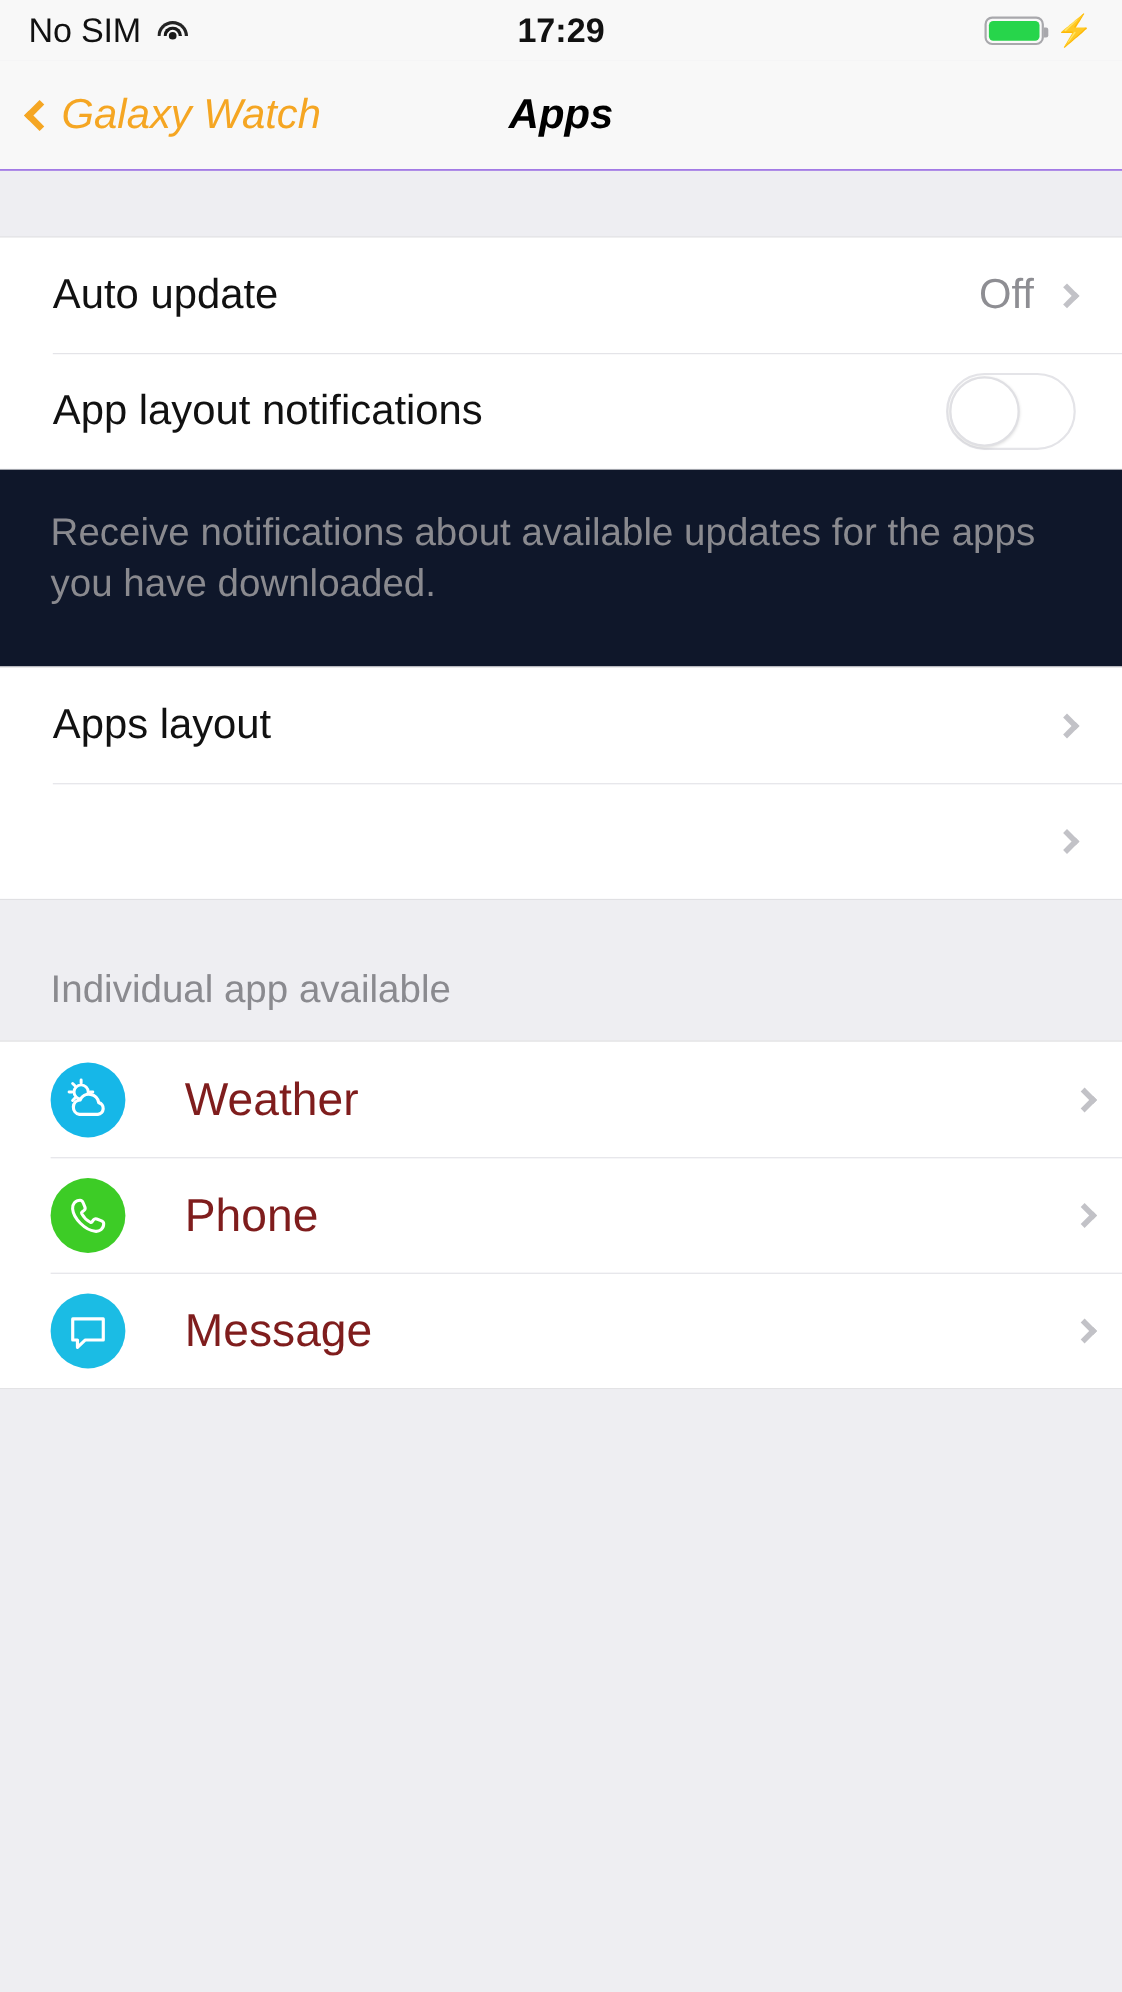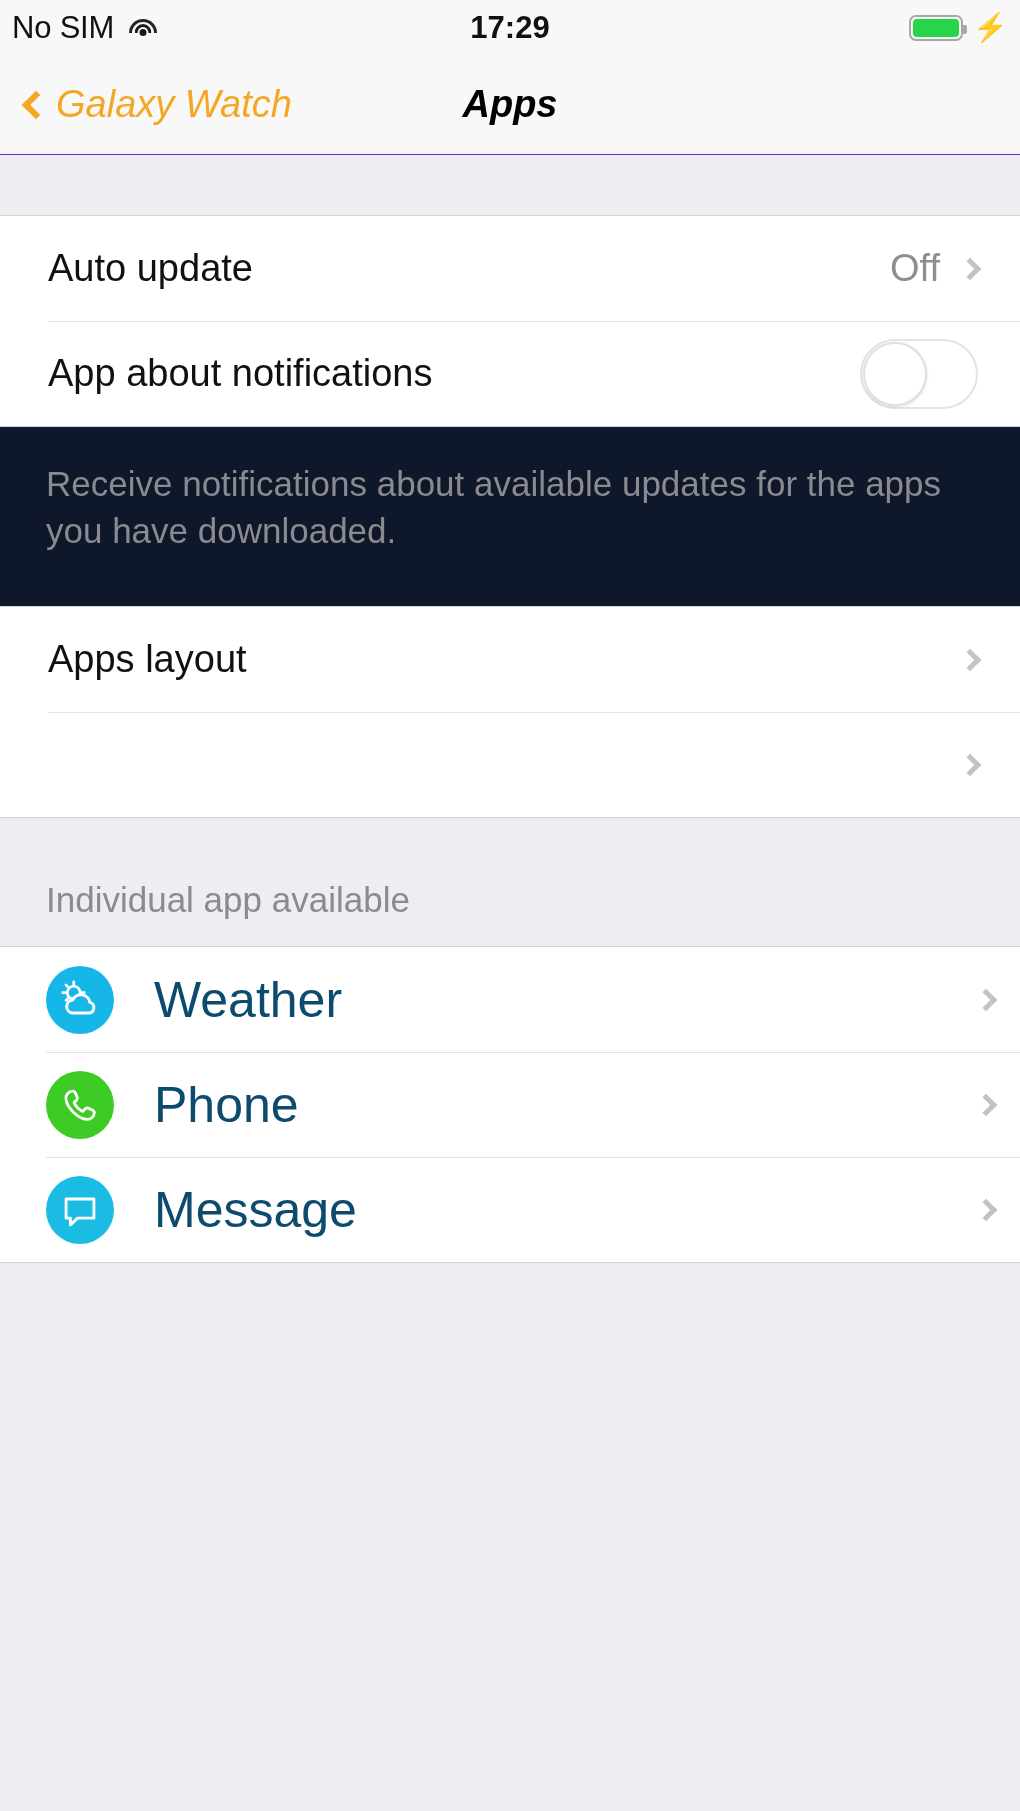--- a/index.html
+++ b/index.html
@@ -9,21 +9,21 @@
     font-family:"Liberation Sans", sans-serif;
     -webkit-font-smoothing:antialiased;
     overflow:hidden;
   }
 
   
   .statusbar{
     height:55px; width:100%;
     background:#f8f8f8;
     display:flex; align-items:center;
-    padding:0 12px;
+    padding:0 26px;
     position:relative;
   }
   .sb-left{ display:flex; align-items:center; gap:14px; }
   .sb-carrier{ font-size:31px; color:#111; letter-spacing:-0.2px; }
   .wifi-icon{ width:30px; height:22px; position:relative; display:block; }
   .wifi-icon i{
     position:absolute; left:50%; transform:translateX(-50%);
     border:3px solid #1a1a1a; border-bottom:none;
     border-radius:50% 50% 0 0 / 100% 100% 0 0;
   }
@@ -144,21 +144,21 @@
   }
   .app-row + .app-row::before{
     content:""; position:absolute; left:46px; right:0; top:0;
     height:1px; background:#e2e2e6;
   }
   .app-icon{
     width:68px; height:68px; border-radius:50%;
     display:flex; align-items:center; justify-content:center;
     flex:0 0 auto;
   }
-  .app-label{ font-size:50px; color:#0c4a6e; margin-left:40px; }
+  .app-label{ font-size:42px; color:#7f1d1d; margin-left:54px; }
 
   .filler{ background:#eeeef2; flex:1; }
   .page{ display:flex; flex-direction:column; height:1811px; }
 </style>
 </head>
 <body>
 
 <div class="page">
 
   <div class="statusbar">
@@ -191,21 +191,21 @@
 
   <div class="group">
     <div class="row">
       <span class="row-label">Auto update</span>
       <span class="row-right">
         <span class="row-value">Off</span>
         <span class="chev"></span>
       </span>
     </div>
     <div class="row">
-      <span class="row-label">App about notifications</span>
+      <span class="row-label">App layout notifications</span>
       <span class="row-right">
         <span class="toggle">
           <span class="knob"></span>
         </span>
       </span>
     </div>
   </div>
 
   <div class="footnote">Receive notifications about available updates for the apps you have downloaded.</div>
 

